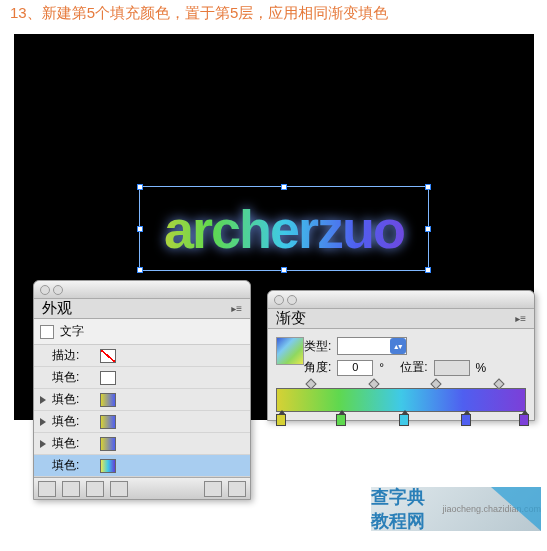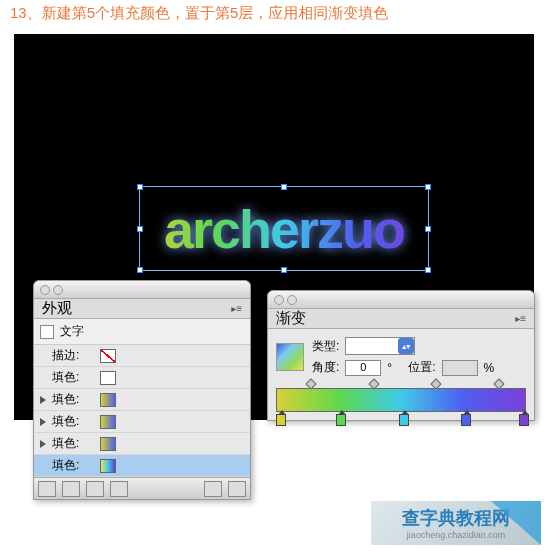--- a/index.html
+++ b/index.html
@@ -38,33 +38,33 @@
 .sw-none{background:#fff;position:relative}
 .sw-none:after{content:"";position:absolute;left:0;top:0;right:0;bottom:0;background:linear-gradient(to top right,transparent 45%,red 45%,red 55%,transparent 55%)}
 .sw-white{background:#fff}
 .sw-grad1{background:linear-gradient(90deg,#d6d135,#4f5ff0)}
 .sw-grad2{background:linear-gradient(90deg,#e8e84f,#3fc9e8,#5f3fd8)}
 .footer{height:22px;background:linear-gradient(#eee,#ccc);border-top:1px solid #aaa;display:flex;align-items:center;padding:0 4px;gap:6px}
 .ficon{width:18px;height:16px;border:1px solid #888;background:#ddd}
 
 .gradient{left:267px;top:290px;width:268px}
 .grad-body{padding:8px;background:#e8e8e8}
-.grad-top{display:flex;align-items:center;gap:8px;margin-bottom:6px}
+.grad-top{display:flex;gap:0;margin-bottom:6px}
 .grad-preview{width:28px;height:28px;border:1px solid #999;background:linear-gradient(135deg,#3a5fd8,#7ecbf0,#8fd860,#e8e84f)}
 .grad-row{display:flex;align-items:center;gap:6px;font-size:11px}
 .select{width:70px;height:18px;border:1px solid #888;background:#fff;display:flex;align-items:center;justify-content:flex-end}
 .select-btn{width:16px;height:16px;background:#4a7fd8;border-radius:3px;display:flex;align-items:center;justify-content:center;color:#fff;font-size:8px}
 .num-input{width:36px;height:16px;border:1px solid #888;background:#fff;text-align:center;font-size:11px}
 .grad-bar-wrap{margin-top:12px;position:relative}
 .grad-bar{height:24px;border:1px solid #666;background:linear-gradient(90deg,#d6d135 0%,#5fd84f 25%,#3fc9e8 50%,#4f5ff0 75%,#7c3fd8 100%)}
 .diamond{position:absolute;top:-8px;width:8px;height:8px;background:#ccc;border:1px solid #666;transform:rotate(45deg)}
 .stop{position:absolute;bottom:-14px;width:10px;height:12px;border:1px solid #444}
 .stop:before{content:"";position:absolute;top:-5px;left:1px;width:0;height:0;border-left:4px solid transparent;border-right:4px solid transparent;border-bottom:5px solid #444}
 
-.watermark{position:absolute;right:6px;bottom:6px;width:170px;height:44px;background:linear-gradient(135deg,#dfe8ec,#b8c8d0);display:flex;align-items:center;justify-content:center;flex-direction:column}
+.watermark{position:absolute;right:6px;bottom:20px;width:170px;height:44px;background:linear-gradient(135deg,#dfe8ec,#b8c8d0);display:flex;align-items:center;justify-content:center;flex-direction:row}
 .wm1{font-size:18px;color:#2a7fb8;font-weight:bold}
 .wm2{font-size:9px;color:#888}
 .wm-tri{position:absolute;right:0;top:0;width:0;height:0;border-left:50px solid transparent;border-top:44px solid #2a9fd8;opacity:.7}
 .menu-icon{font-size:10px;color:#555}
 </style>
 </head>
 <body>
 
 <div class="instruction">13、新建第5个填充颜色，置于第5层，应用相同渐变填色</div>
 

